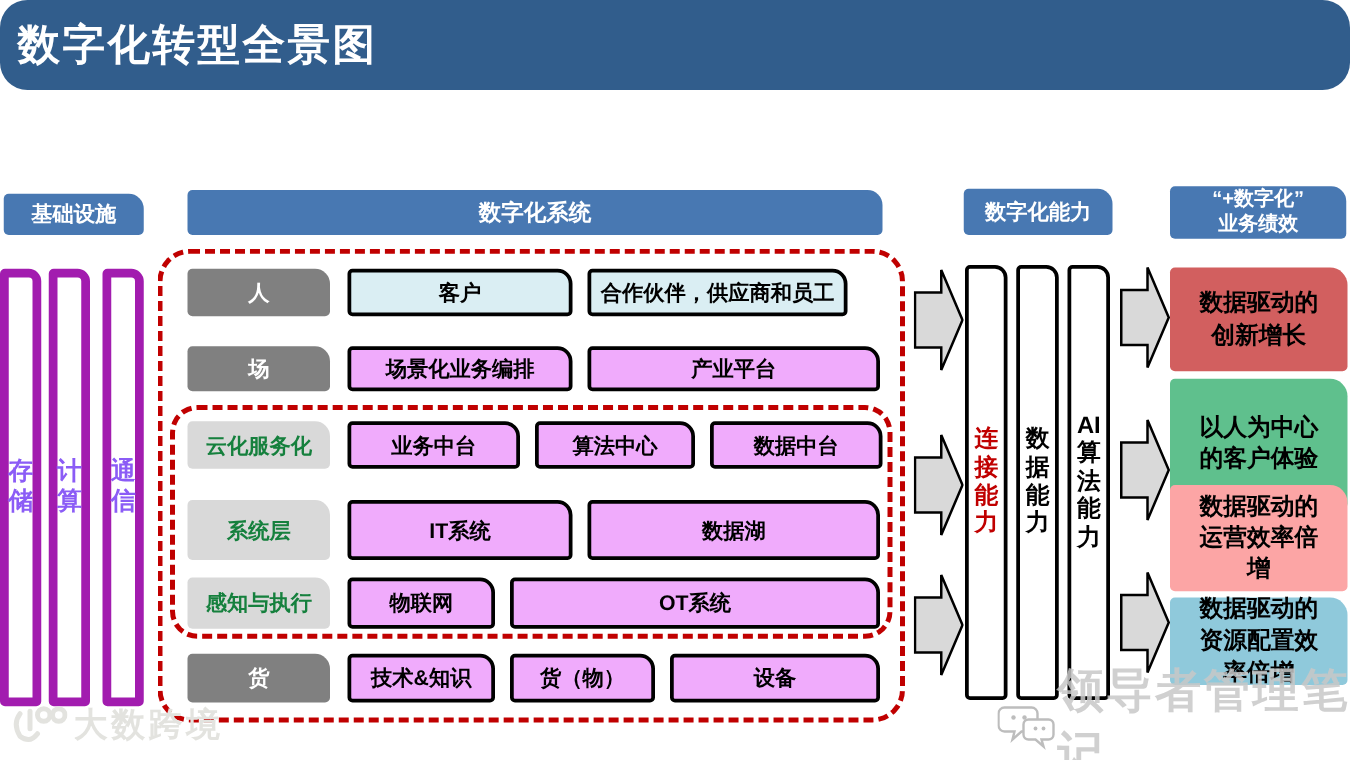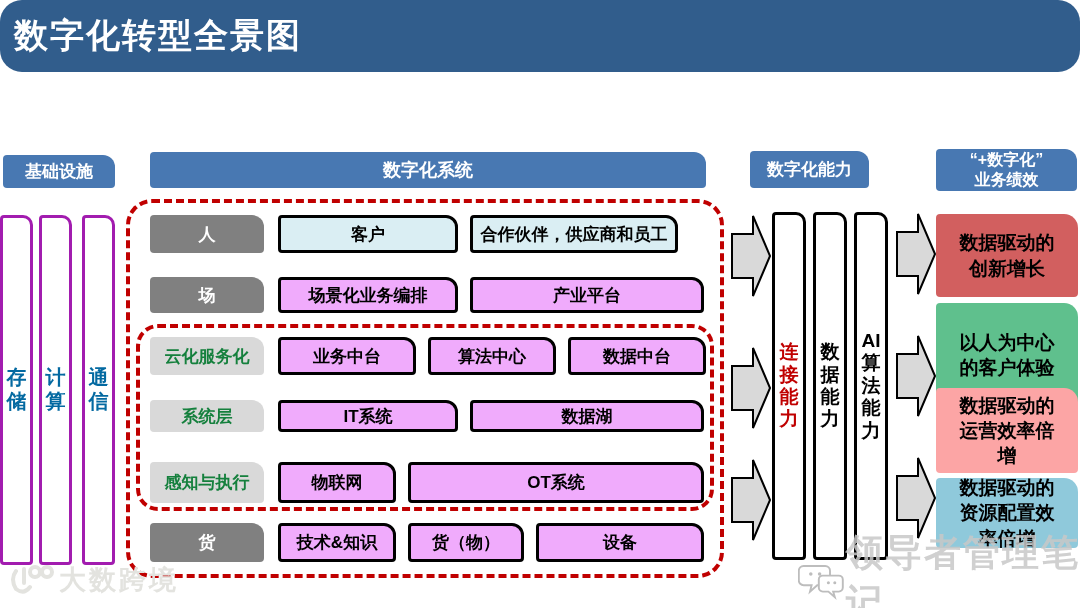--- a/index.html
+++ b/index.html
@@ -16,29 +16,29 @@
   .titlebar h1 { margin:0; color:#ffffff; font-size:34px; font-weight:bold; letter-spacing:2px; }
 
   
   .hdr {
     position:absolute; background:#4878B2; color:#ffffff; font-weight:bold;
     display:flex; flex-direction:column; align-items:center; justify-content:center;
     text-align:center; border-radius:4px 12px 4px 4px; box-sizing:border-box;
   }
   .hdr-infra  { left:3px;   top:155px; width:112px; height:33px; font-size:17px; }
   .hdr-system { left:150px; top:152px; width:556px; height:36px; font-size:18px; }
-  .hdr-cap    { left:750px; top:151px; width:119px; height:37px; font-size:17px; }
+  .hdr-cap    { left:771px; top:151px; width:119px; height:37px; font-size:17px; }
   .hdr-perf   { left:936px; top:149px; width:141px; height:42px; font-size:16px; line-height:20px; }
 
   
   .vbar {
     position:absolute; top:215px; height:350px; background:#ffffff;
-    border:3px solid #a21caf; border-radius:4px 10px 4px 4px; box-sizing:border-box;
+    border:7px solid #a21caf; border-radius:4px 10px 4px 4px; box-sizing:border-box;
     display:flex; align-items:center; justify-content:center;
-    font-weight:bold; font-size:20px; color:#0369a1;
+    font-weight:bold; font-size:20px; color:#8b5cf6;
   }
   .vt { display:block; width:1.25em; word-break:break-all; line-height:1.18; text-align:center; }
 
   
   .dashed { position:absolute; border:4px dashed #C00000; box-sizing:border-box; }
   .dashed-outer { left:126px; top:199px; width:598px; height:379px; border-radius:26px; }
   .dashed-inner { left:136px; top:324px; width:578px; height:187px; border-radius:22px; }
 
   
   .row { position:absolute; left:150px; width:556px; display:flex; }
@@ -131,21 +131,21 @@
     <div class="cell g2" style="width:234px;">产业平台</div>
   </div>
 
   <div class="row" style="top:337px; height:38px;">
     <div class="lab light">云化服务化</div>
     <div class="cell g1" style="width:138px;">业务中台</div>
     <div class="cell g2" style="width:128px;">算法中心</div>
     <div class="cell g2" style="width:138px;">数据中台</div>
   </div>
 
-  <div class="row" style="top:400px; height:32px;">
+  <div class="row" style="top:400px; height:48px;">
     <div class="lab light">系统层</div>
     <div class="cell g1" style="width:180px;">IT系统</div>
     <div class="cell g2" style="width:234px;">数据湖</div>
   </div>
 
   <div class="row" style="top:462px; height:41px;">
     <div class="lab light">感知与执行</div>
     <div class="cell g1" style="width:118px;">物联网</div>
     <div class="cell g2" style="width:296px;">OT系统</div>
   </div>

